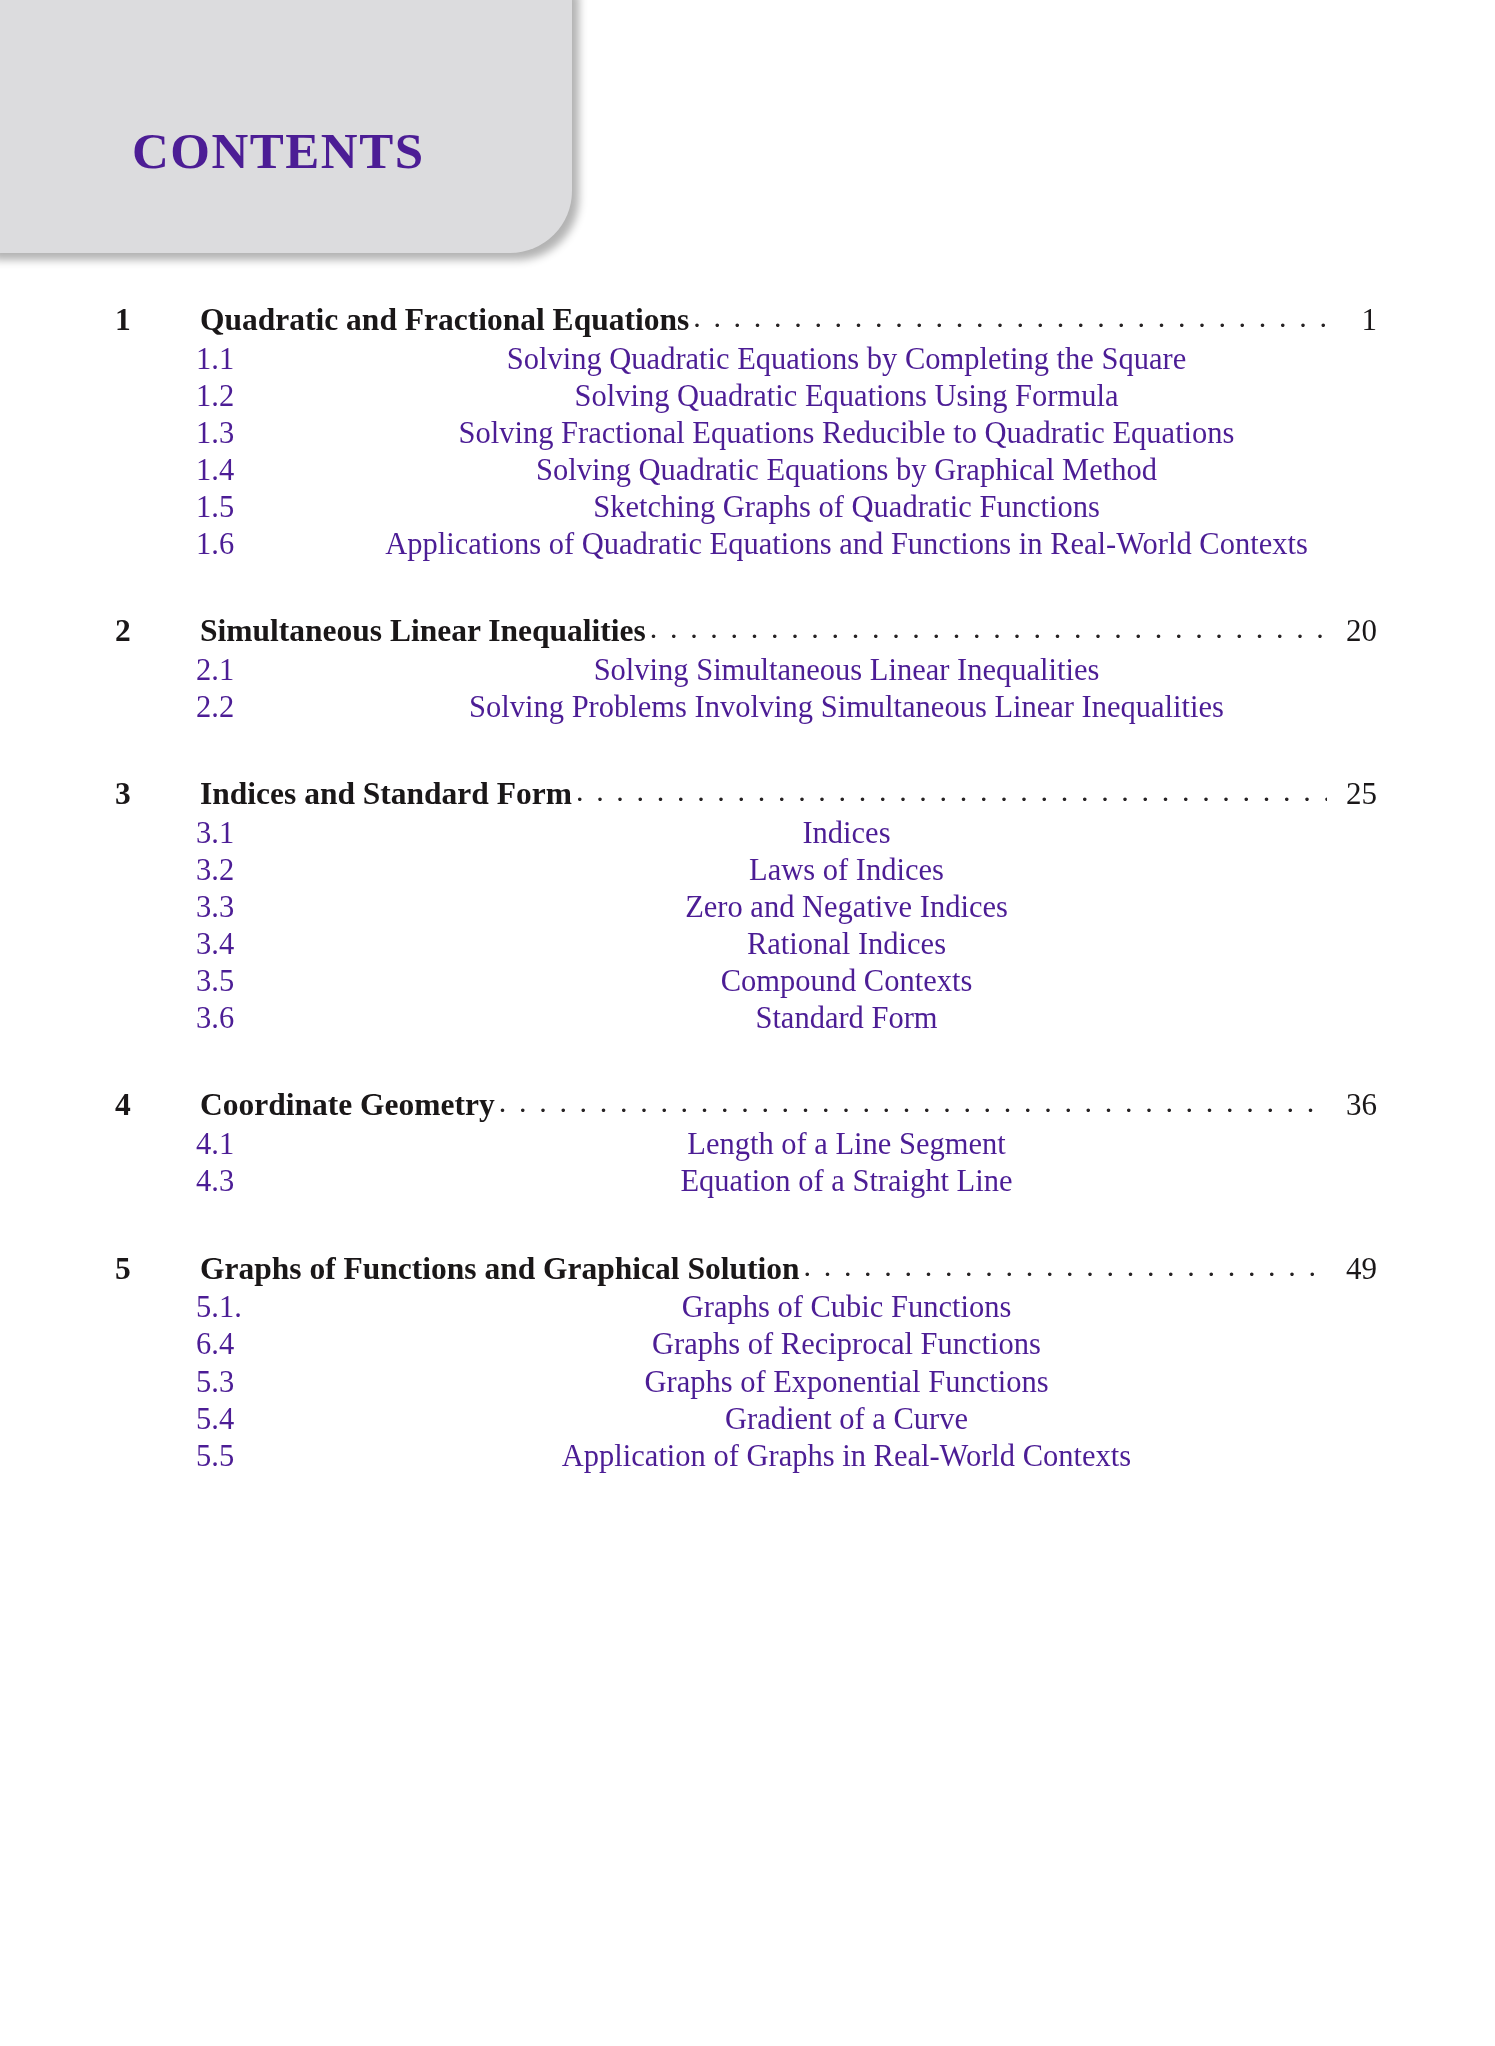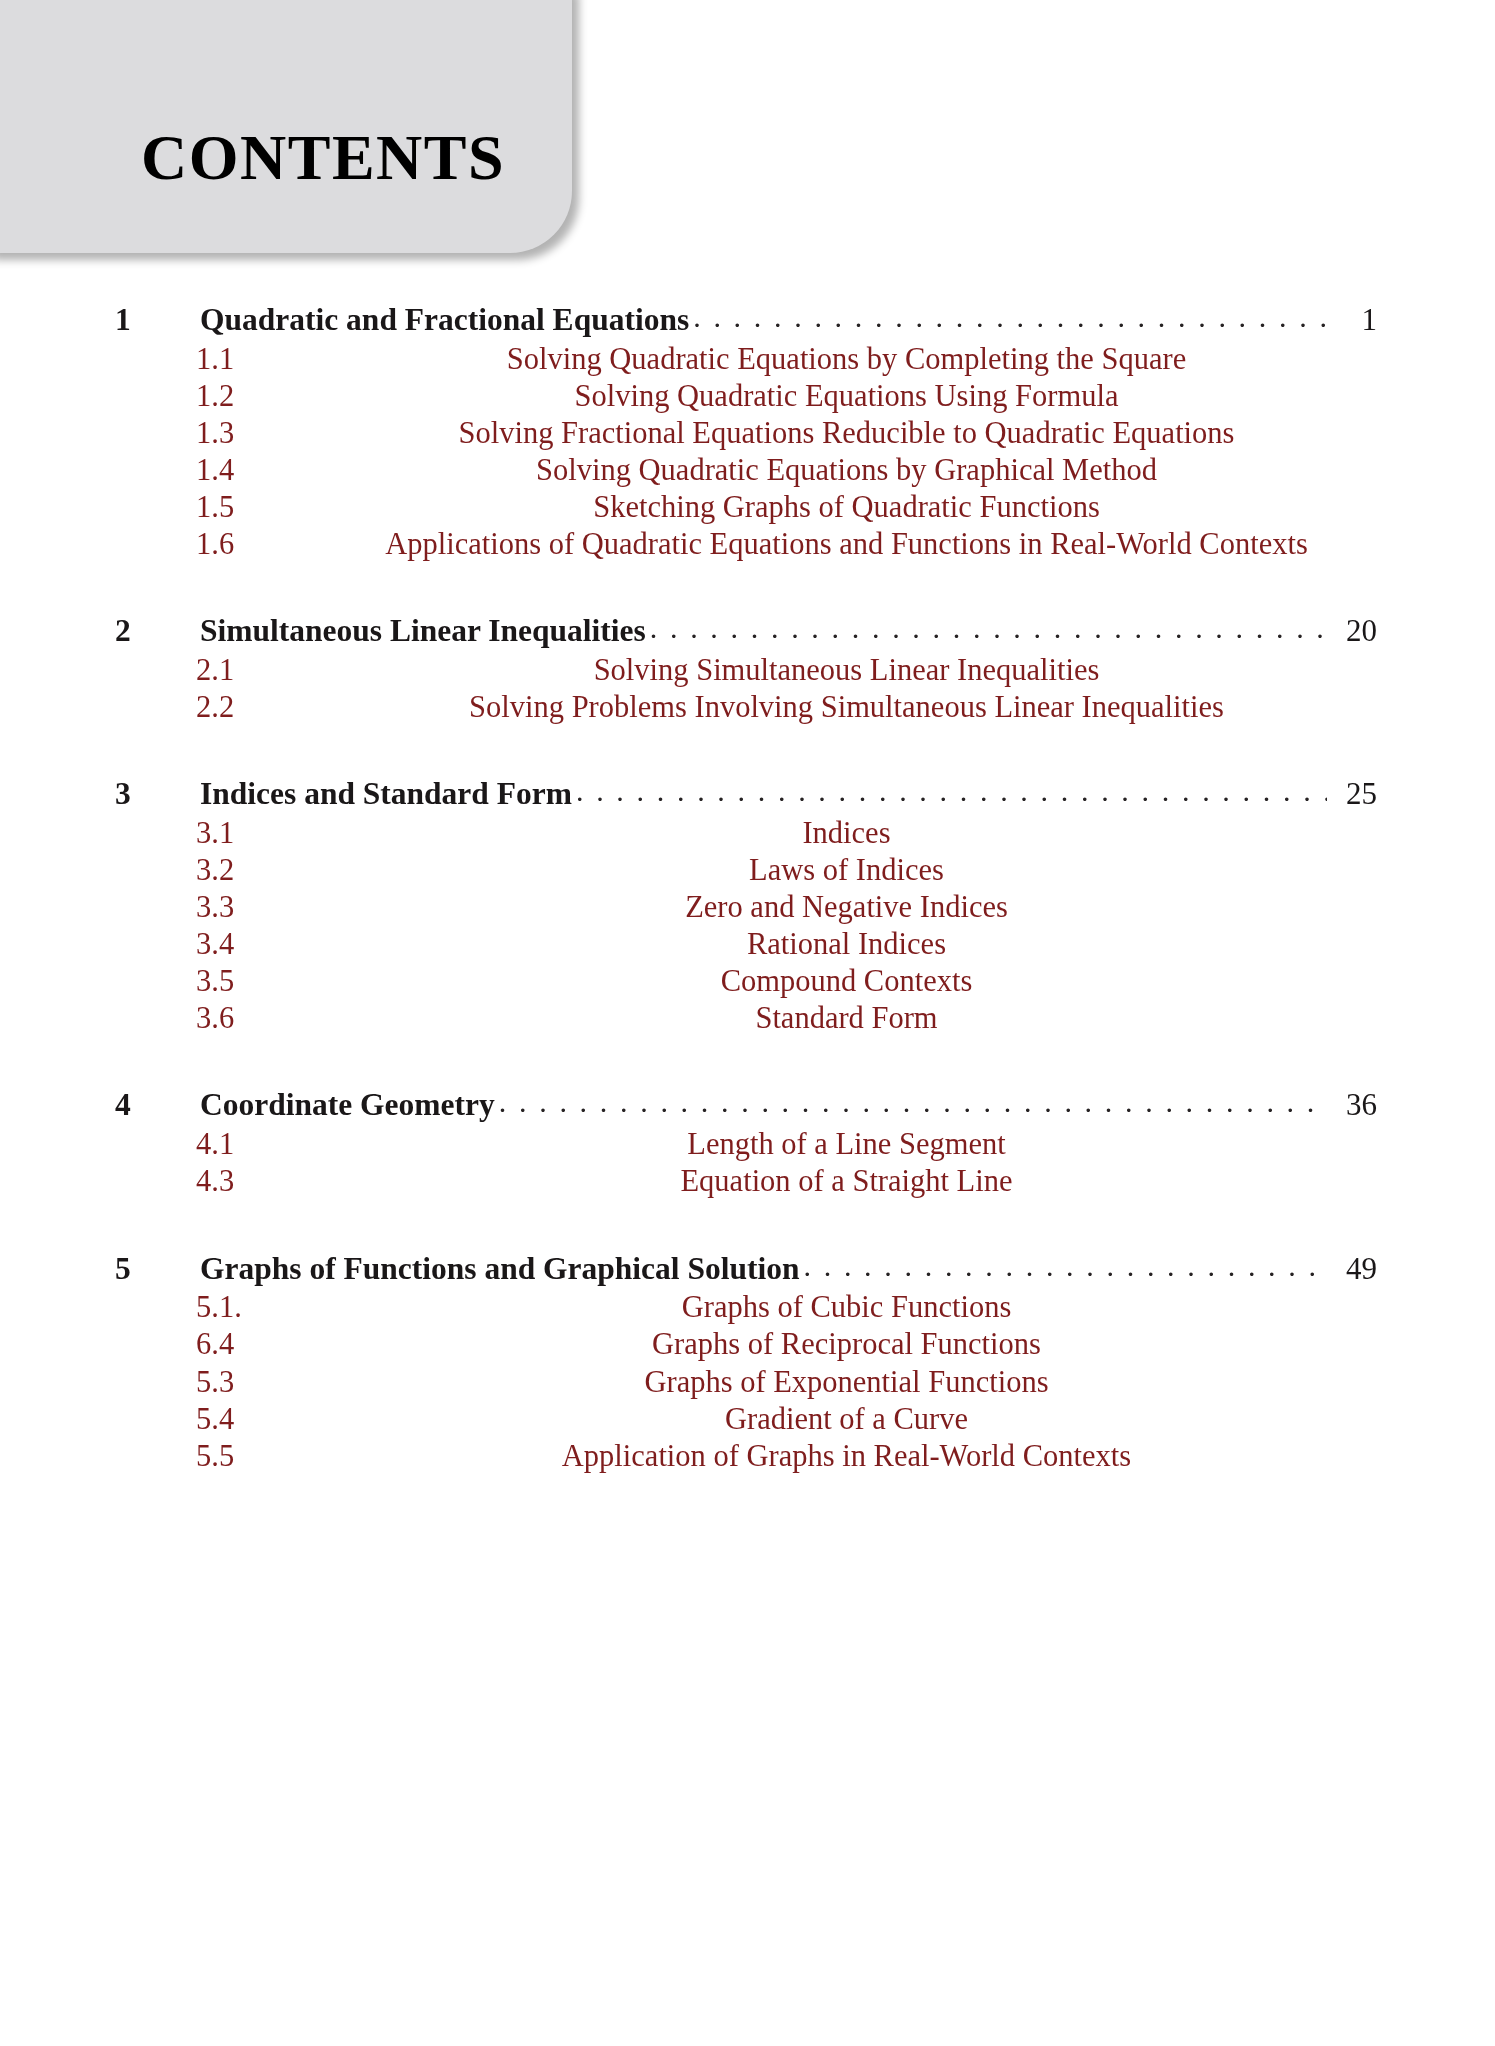--- a/index.html
+++ b/index.html
@@ -22,27 +22,27 @@
     left: -14px;
     top: -14px;
     width: 586px;
     height: 267px;
     background: #dcdcde;
     border-bottom-right-radius: 62px;
     box-shadow: 7px 7px 9px rgba(0,0,0,0.30);
   }
   #page-title {
     position: absolute;
-    left: 155px;
+    left: 146px;
     top: 140px;
     font-family: "Liberation Serif", "DejaVu Serif", serif;
     font-weight: bold;
-    font-size: 64px;
+    font-size: 51px;
     letter-spacing: 1.5px;
-    color: #000000;
+    color: #4c1d95;
     line-height: 1;
     white-space: nowrap;
   }
 
   
   #toc {
     position: absolute;
     left: 0;
     top: 300px;
     width: 1495px;
@@ -92,21 +92,21 @@
     font-size: 31px;
     min-width: 46px;
     text-align: right;
   }
 
   
   .section-row {
     display: flex;
     align-items: baseline;
     font-size: 30.5px;
-    color: #7f1d1d;
+    color: #4c1d95;
     padding-left: 196px;
     padding-right: 118px;
     line-height: 1.215;
   }
   .section-num {
     flex: 0 0 120px;
     width: 120px;
   }
   .section-title {
     flex: 1 1 auto;

